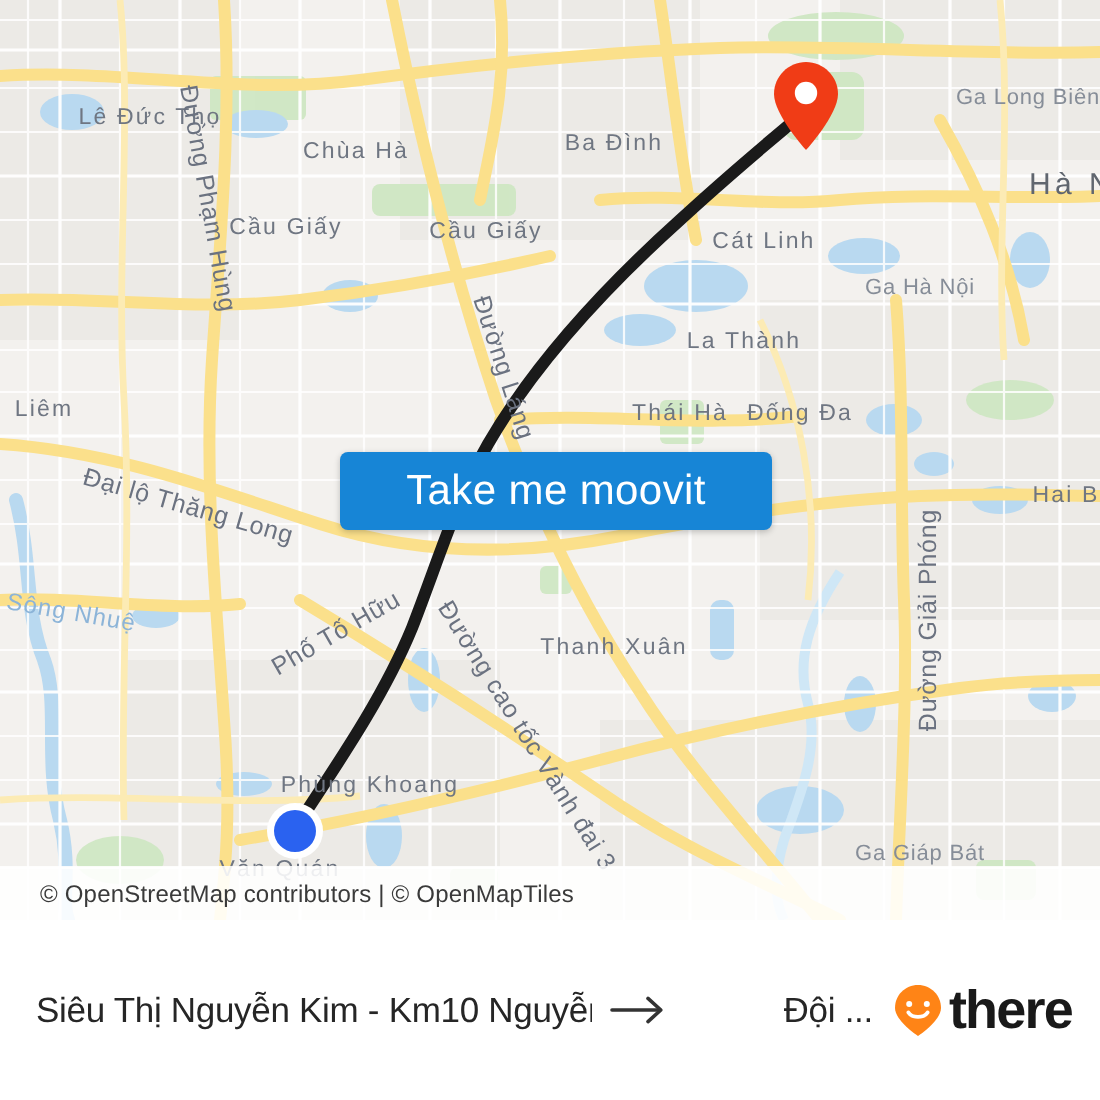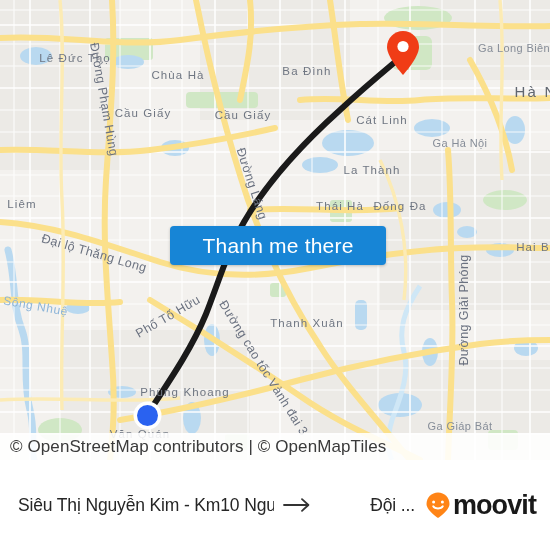--- a/index.html
+++ b/index.html
@@ -43,22 +43,22 @@
   #attribution {
     position: absolute;
     left: 0;
     bottom: 0;
     width: 550px;
     height: 27px;
     background: rgba(255,255,255,0.88);
     display: flex;
     align-items: center;
     box-sizing: border-box;
-    padding-left: 10px;
-    font-size: 17px;
+    padding-left: 20px;
+    font-size: 12px;
     color: #3a3a3a;
     letter-spacing: 0.1px;
     white-space: nowrap;
   }
 
   
   #take-me-there {
     position: absolute;
     left: 170px;
     top: 226px;
@@ -337,21 +337,21 @@
       </svg>
     </div>
 
     <div class="marker-origin">
       <svg viewBox="0 0 29 29" width="29" height="29" xmlns="http://www.w3.org/2000/svg">
         <circle cx="14.5" cy="14.5" r="14" fill="#ffffff"></circle>
         <circle cx="14.5" cy="14.5" r="10.5" fill="#2a62f0"></circle>
       </svg>
     </div>
 
-    <button id="take-me-there">Thanh me there</button>
+    <button id="take-me-there">Take me moovit</button>
 
     <div id="attribution">© OpenStreetMap contributors | © OpenMapTiles</div>
   </div>
 
   <div id="footer">
 
     <div id="trip-summary">
       <span id="origin-name">Siêu Thị Nguyễn Kim - Km10 Nguyễn Trãi (...</span>
 
       <span id="arrow-icon">
@@ -366,17 +366,17 @@
 
     <div id="moovit-logo">
       <span style="display:flex;align-items:center;">
         <svg width="26" height="28" viewBox="0 0 26 28" xmlns="http://www.w3.org/2000/svg">
           <path d="M13 1.5 C 6.6 1.5 1.5 6.6 1.5 13 C 1.5 19.4 13 27 13 27 C 13 27 24.5 19.4 24.5 13 C 24.5 6.6 19.4 1.5 13 1.5 Z" fill="#ff8416"></path>
           <circle cx="8.6" cy="11" r="1.5" fill="#ffffff"></circle>
           <circle cx="17.4" cy="11" r="1.5" fill="#ffffff"></circle>
           <path d="M8.2 15.2 C 10 18.2 16 18.2 17.8 15.2" stroke="#ffffff" stroke-width="1.9" fill="none" stroke-linecap="round"></path>
         </svg>
       </span>
-      <span id="moovit-wordmark">moovit</span>
+      <span id="moovit-wordmark">there</span>
     </div>
   </div>
 
 </div>
 
 </body></html>

